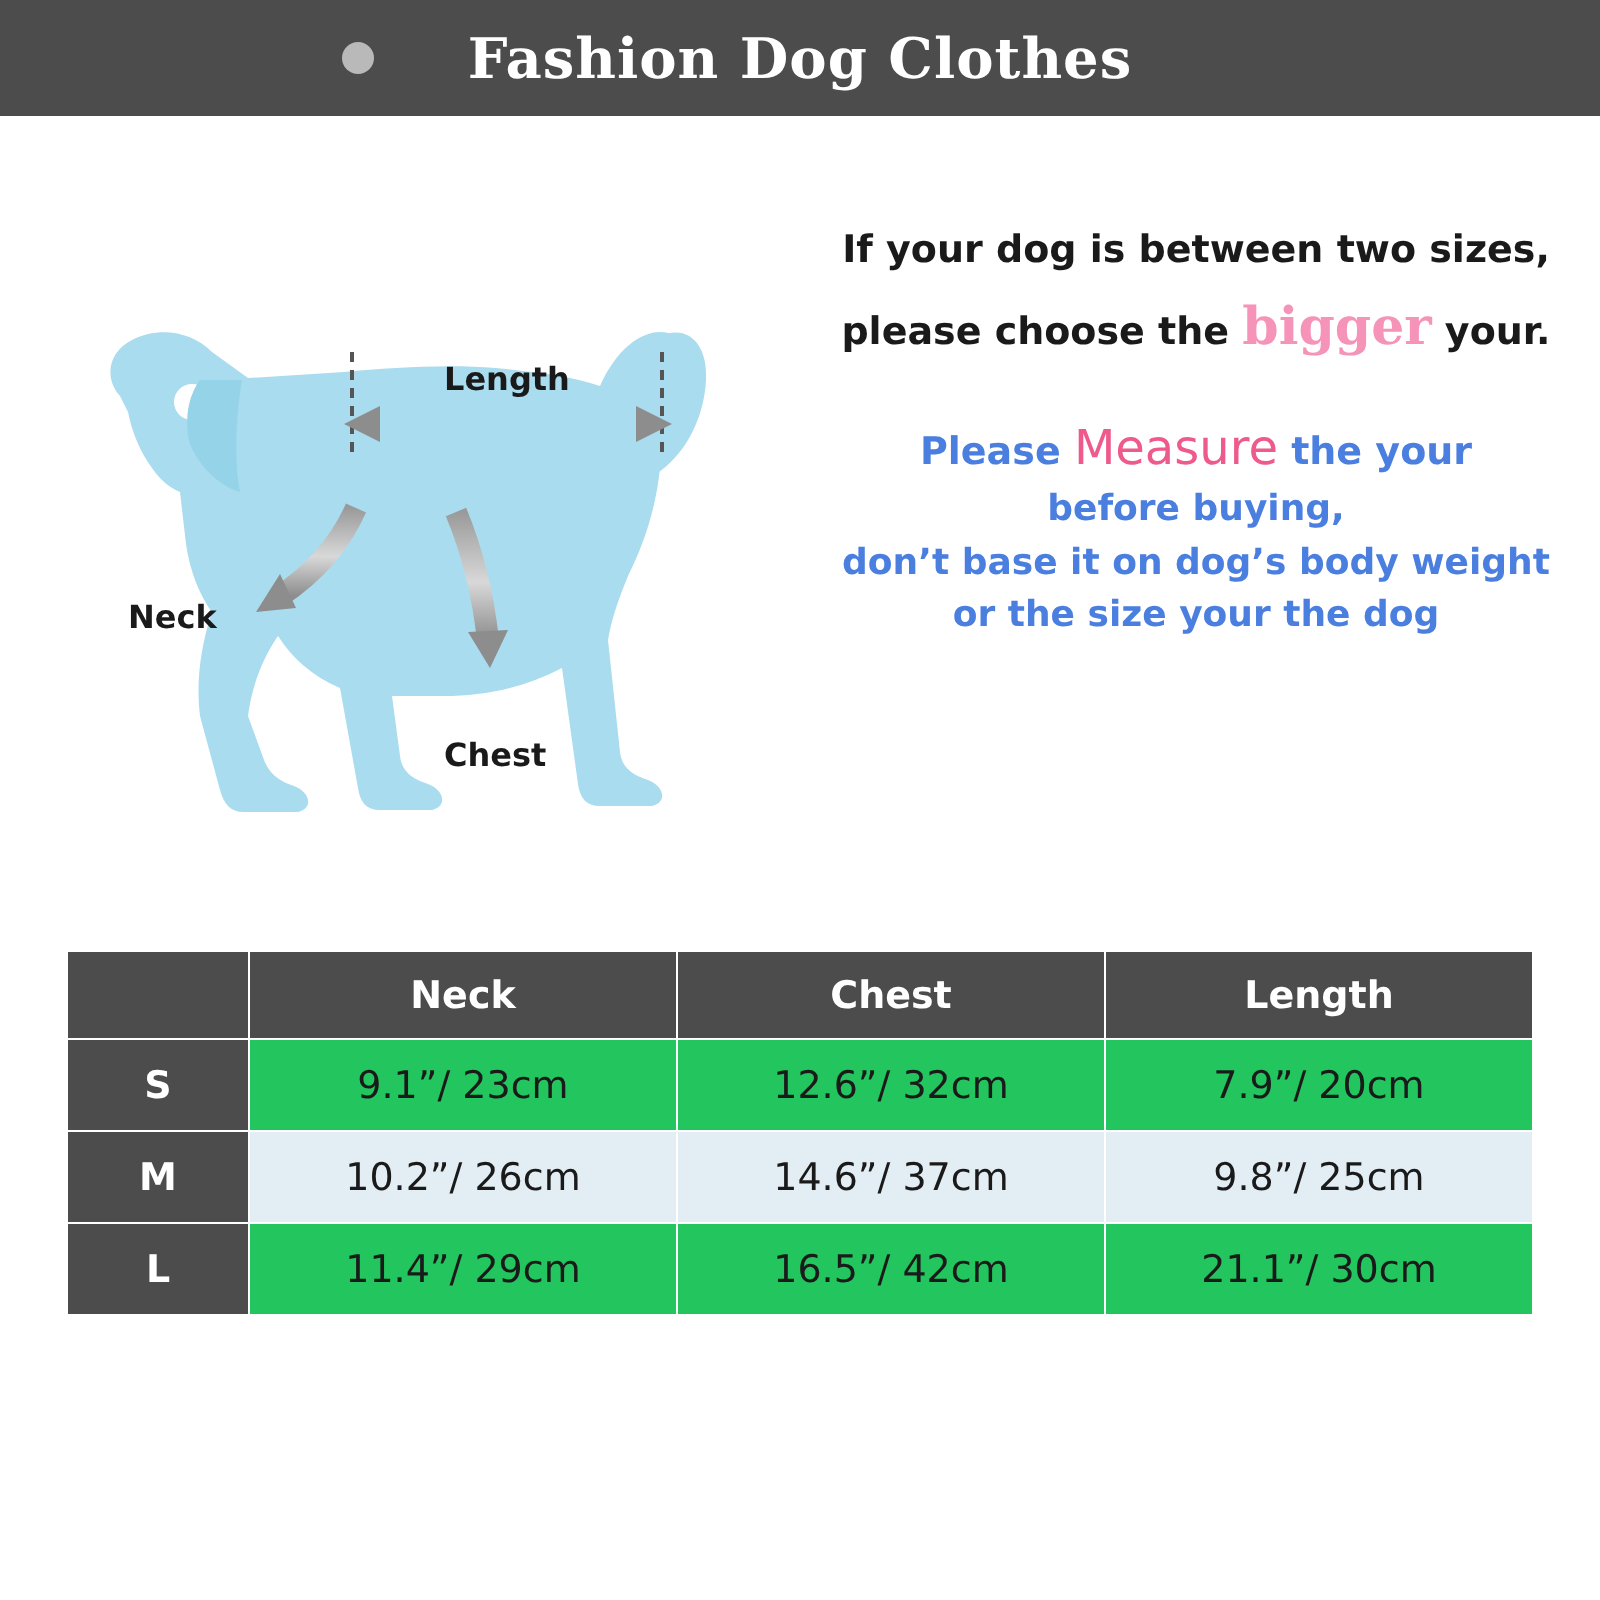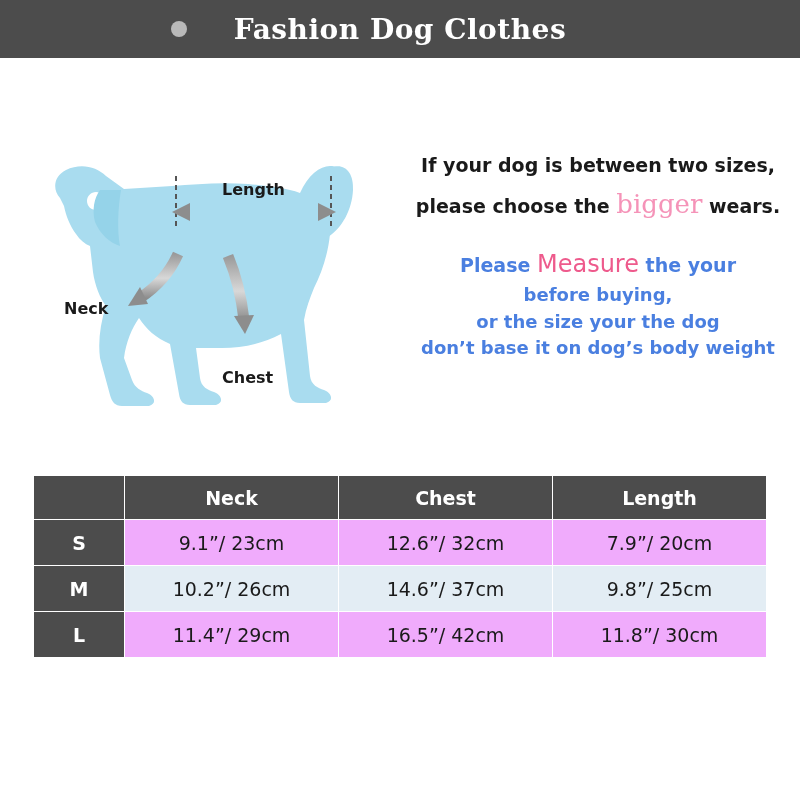--- a/index.html
+++ b/index.html
@@ -74,35 +74,35 @@
     top: 0;
     width: 404px;
     height: 400px;
     text-align: center;
   }
   .line1 {
     font-family: "DejaVu Sans", sans-serif;
     font-size: 19px;
     font-weight: bold;
     color: #1a1a1a;
-    margin-top: 98px;
+    margin-top: 58px;
     line-height: 1.0;
   }
   .line2 {
     font-family: "DejaVu Sans", sans-serif;
     font-size: 19px;
     font-weight: bold;
     color: #1a1a1a;
     margin-top: 16px;
     line-height: 1.0;
   }
   .big-word {
     font-family: "DejaVu Serif", serif;
     font-size: 26px;
-    font-weight: normal;
+    font-weight: bold;
     color: #f593b8;
   }
   .blue-block {
     margin-top: 30px;
     color: #4a7fe0;
     font-family: "DejaVu Sans", sans-serif;
     font-size: 19px;
     font-weight: bold;
     line-height: 1.47;
   }
@@ -141,21 +141,21 @@
   thead th.corner { width: 88px; }
   tbody td.size-cell {
     background: #4c4c4c;
     color: #ffffff;
     font-size: 19px;
     font-weight: bold;
     width: 88px;
     height: 43px;
   }
   tbody td.val {
-    background: #f0abfc;
+    background: #22c55e;
     color: #1a1a1a;
     font-size: 19px;
     height: 43px;
   }
   tbody tr:nth-child(even) td.val { background: #e3edf4; }
 </style>
 </head>
 <body>
 
 <div class="header">
@@ -253,30 +253,30 @@
     </svg>
 
     <div class="label label-length">Length</div>
     <div class="label label-neck">Neck</div>
     <div class="label label-chest">Chest</div>
   </div>
 
   <div class="text-panel">
     <div class="line1">If your dog is between two sizes,</div>
     <div class="line2">
-      <span>please choose the </span><span class="big-word">bigger</span><span> wears.</span>
+      <span>please choose the </span><span class="big-word">bigger</span><span> your.</span>
     </div>
 
     <div class="blue-block">
       <div>
         <span>Please </span><span class="measure-word">Measure</span><span> the your</span>
       </div>
       <div class="blue-small">before buying,</div>
+      <div class="blue-small">don’t base it on dog’s body weight</div>
       <div class="blue-small">or the size your the dog</div>
-      <div class="blue-small">don’t base it on dog’s body weight</div>
     </div>
   </div>
 </div>
 
 <div class="table-wrap">
   <table>
     <thead>
       <tr>
         <th class="corner"></th>
         <th>Neck</th>
@@ -294,17 +294,17 @@
       <tr>
         <td class="size-cell">M</td>
         <td class="val">10.2”/ 26cm</td>
         <td class="val">14.6”/ 37cm</td>
         <td class="val">9.8”/ 25cm</td>
       </tr>
       <tr>
         <td class="size-cell">L</td>
         <td class="val">11.4”/ 29cm</td>
         <td class="val">16.5”/ 42cm</td>
-        <td class="val">11.8”/ 30cm</td>
+        <td class="val">21.1”/ 30cm</td>
       </tr>
     </tbody>
   </table>
 </div>
 
 </body></html>

